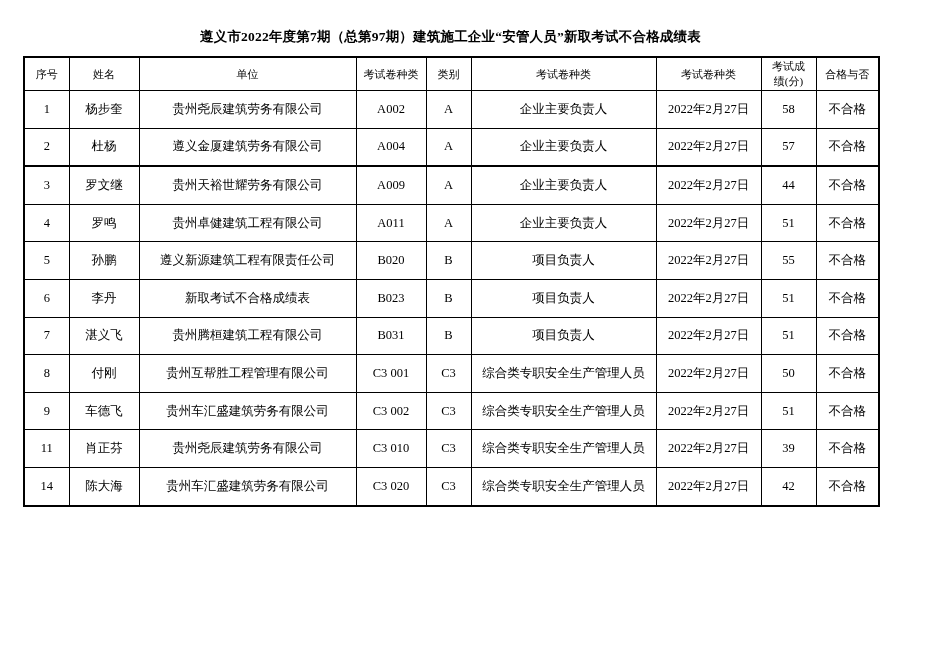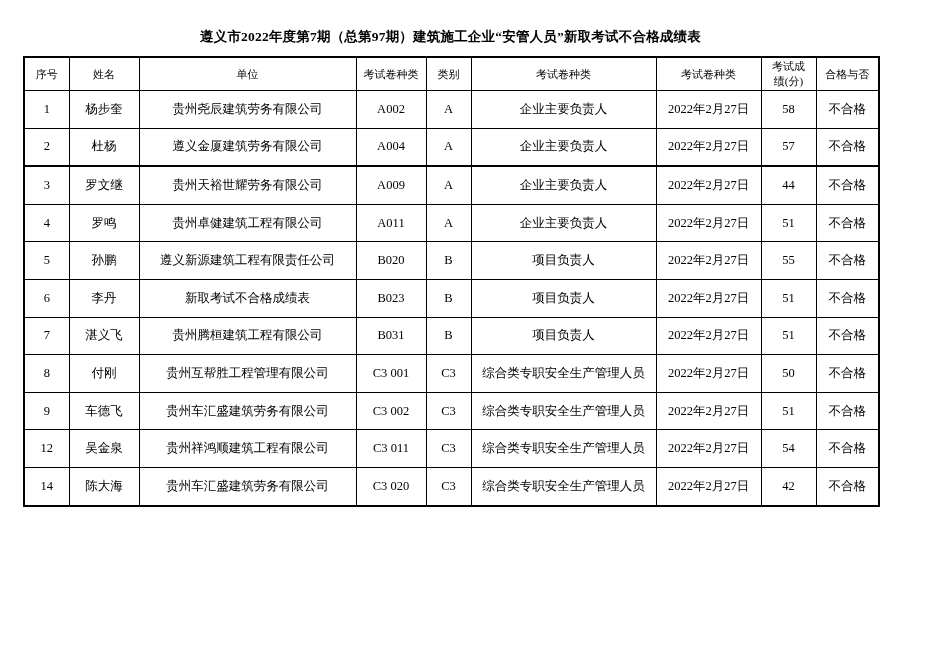--- a/index.html
+++ b/index.html
@@ -213,28 +213,28 @@
           <td>车德飞</td>
           <td>贵州车汇盛建筑劳务有限公司</td>
           <td>C3 002</td>
           <td>C3</td>
           <td>综合类专职安全生产管理人员</td>
           <td>2022年2月27日</td>
           <td>51</td>
           <td>不合格</td>
         </tr>
         <tr>
-          <td>12</td>
-          <td>吴金泉</td>
-          <td>贵州祥鸿顺建筑工程有限公司</td>
-          <td>C3 011</td>
-          <td>C3</td>
-          <td>综合类专职安全生产管理人员</td>
-          <td>2022年2月27日</td>
-          <td>54</td>
+          <td>11</td>
+          <td>肖正芬</td>
+          <td>贵州尧辰建筑劳务有限公司</td>
+          <td>C3 010</td>
+          <td>C3</td>
+          <td>综合类专职安全生产管理人员</td>
+          <td>2022年2月27日</td>
+          <td>39</td>
           <td>不合格</td>
         </tr>
         <tr>
           <td>14</td>
           <td>陈大海</td>
           <td>贵州车汇盛建筑劳务有限公司</td>
           <td>C3 020</td>
           <td>C3</td>
           <td>综合类专职安全生产管理人员</td>
           <td>2022年2月27日</td>

